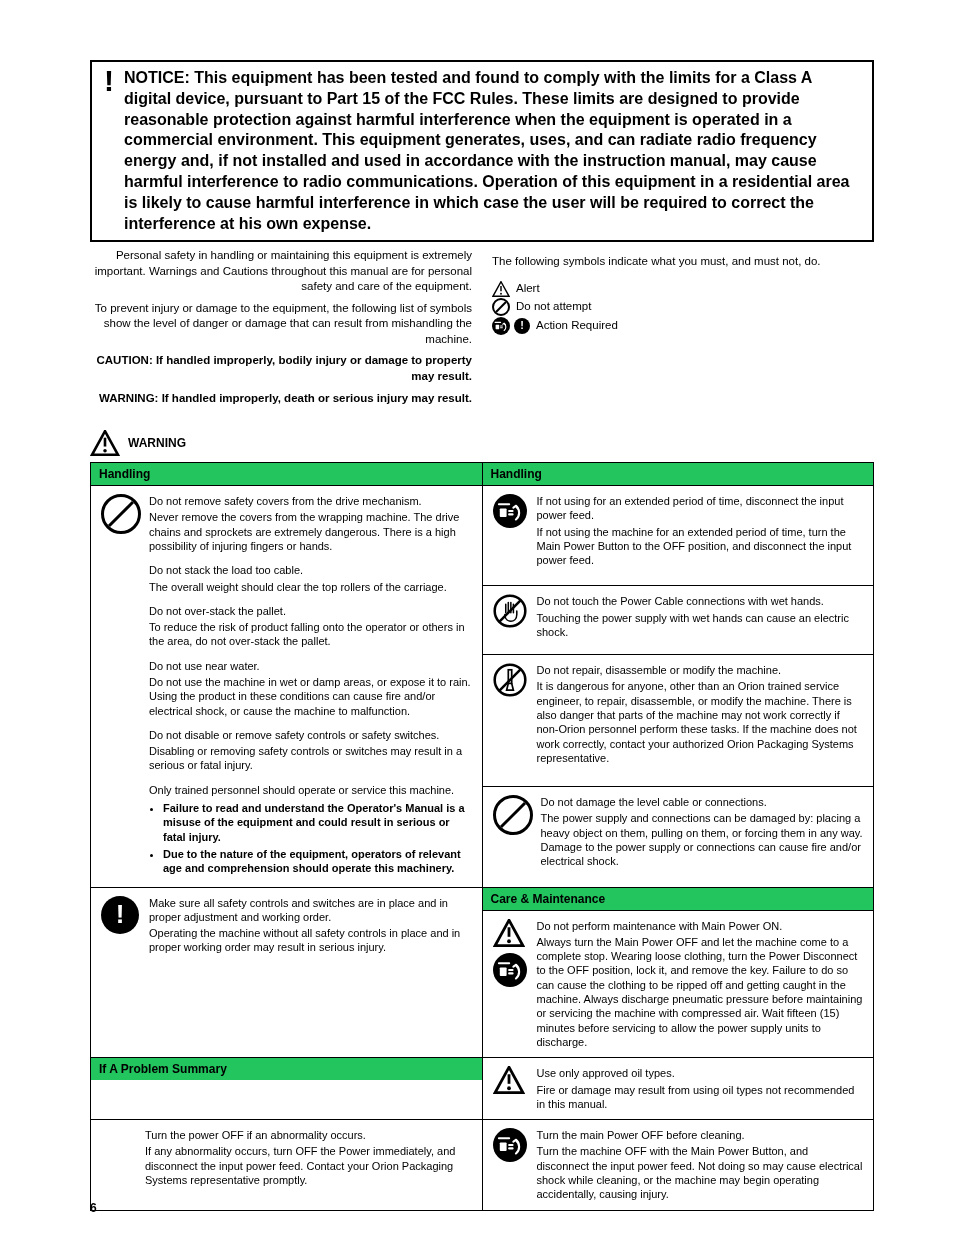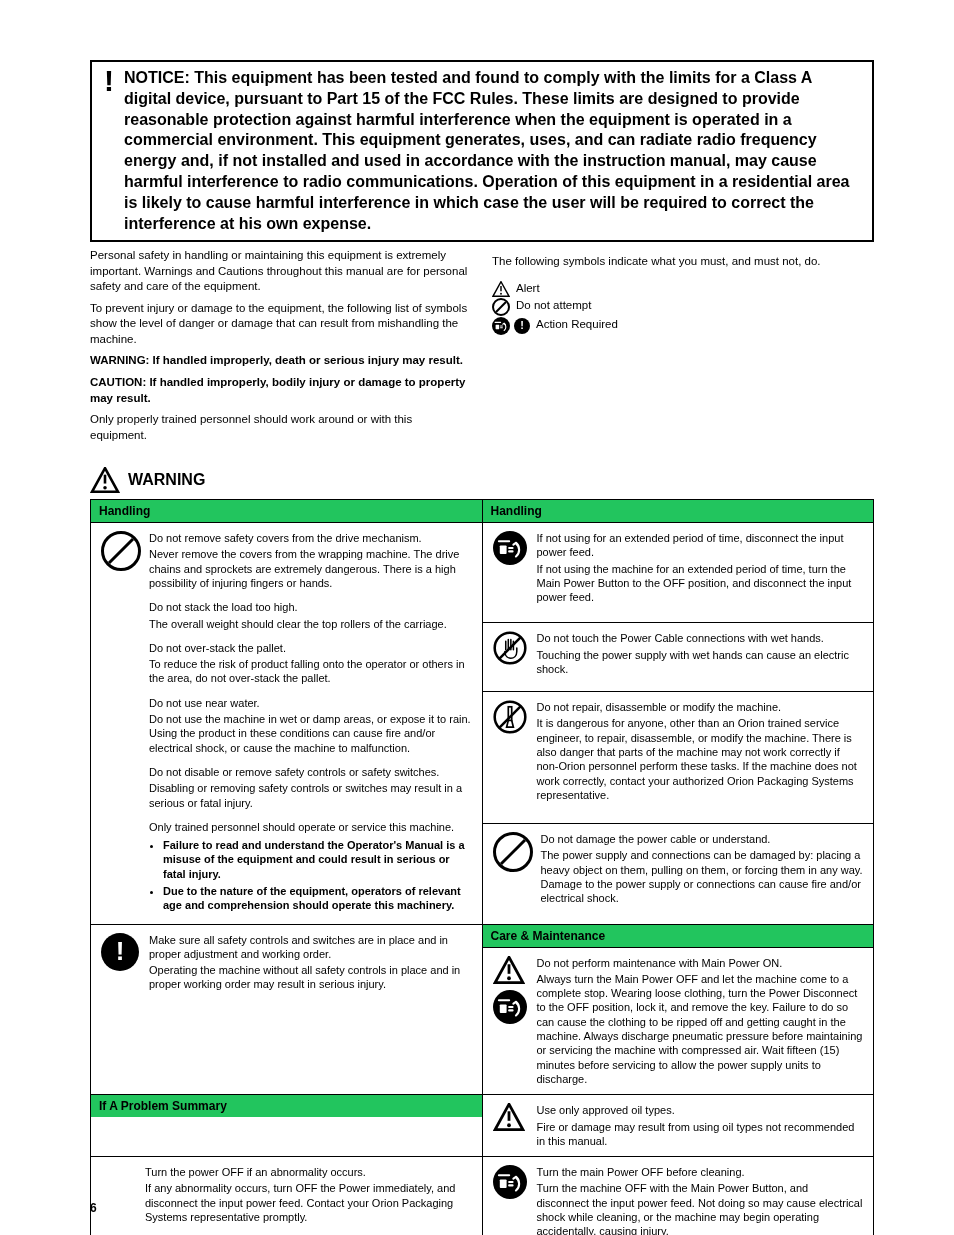--- a/index.html
+++ b/index.html
@@ -38,47 +38,47 @@
   }
   h1.title {
     margin: 30px 0 6px 0;
     font-size: 18px;
     font-weight: 700;
   }
   .intro {
     font-size: 11.5px;
     line-height: 1.35;
   }
-  .intro p { margin: 6px 0; }
+  .intro p { margin: 6px 0; text-align: right; }
   .two-col {
     display: flex;
     gap: 20px;
   }
   .col { flex: 1; }
   .icon-legend {
     font-size: 11.5px;
     line-height: 1.35;
   }
   .icon-legend .row {
     display: flex;
-    align-items: flex-start;
+    align-items: center;
     gap: 6px;
     margin: 1px 0;
   }
   .icon-legend .row .txt { flex: 1; }
   .icon-legend .icon-pair { display: flex; align-items: center; gap: 4px; }
   .warning-head {
     display: flex;
     align-items: center;
     gap: 8px;
     margin-top: 18px;
     margin-bottom: 6px;
   }
   .warning-head svg { width: 30px; height: 26px; }
-  .warning-head .lbl { font-size: 16px; font-weight: 700; }
+  .warning-head .lbl { font-size: 12px; font-weight: 700; }
   table.safety {
     width: 100%;
     border-collapse: collapse;
     border: 1.5px solid #000;
     table-layout: fixed;
   }
   table.safety td, table.safety th {
     border: 1.5px solid #000;
     padding: 0;
     vertical-align: top;
@@ -169,23 +169,22 @@
   <div class="notice-box">
     <div class="bang">!</div>
     <div class="notice-text">NOTICE: This equipment has been tested and found to comply with the limits for a Class A digital device, pursuant to Part 15 of the FCC Rules. These limits are designed to provide reasonable protection against harmful interference when the equipment is operated in a commercial environment. This equipment generates, uses, and can radiate radio frequency energy and, if not installed and used in accordance with the instruction manual, may cause harmful interference to radio communications. Operation of this equipment in a residential area is likely to cause harmful interference in which case the user will be required to correct the interference at his own expense.</div>
   </div>
 
 
   <div class="two-col">
     <div class="col intro">
       <p>Personal safety in handling or maintaining this equipment is extremely important. Warnings and Cautions throughout this manual are for personal safety and care of the equipment.</p>
       <p>To prevent injury or damage to the equipment, the following list of symbols show the level of danger or damage that can result from mishandling the machine.</p>
+      <p><strong>CAUTION: If handled improperly, bodily injury or damage to property may result.</strong></p>
       <p><strong>WARNING: If handled improperly, death or serious injury may result.</strong></p>
-      <p><strong>CAUTION: If handled improperly, bodily injury or damage to property may result.</strong></p>
-      <p>Only properly trained personnel should work around or with this equipment.</p>
     </div>
     <div class="col icon-legend">
       <p>The following symbols indicate what you must, and must not, do.</p>
       <div class="row">
         <svg width="18" height="16" viewBox="0 0 24 22">
           <polygon points="12,1 23,21 1,21" fill="none" stroke="#000" stroke-width="2"></polygon>
           <line x1="12" y1="7" x2="12" y2="14" stroke="#000" stroke-width="2"></line>
           <circle cx="12" cy="17.5" r="1.3" fill="#000"></circle>
         </svg>
         <span class="txt">Alert</span>
@@ -241,21 +240,21 @@
         <div class="cell">
           <div class="icon-slot">
             <span class="prohibit"></span>
           </div>
           <div class="body">
             <div>
               <div class="head">Do not remove safety covers from the drive mechanism.</div>
               <div>Never remove the covers from the wrapping machine. The drive chains and sprockets are extremely dangerous. There is a high possibility of injuring fingers or hands.</div>
             </div>
             <div style="margin-top:10px;">
-              <div class="head">Do not stack the load too high.</div>
+              <div class="head">Do not stack the load too cable.</div>
               <div>The overall weight should clear the top rollers of the carriage.</div>
             </div>
             <div style="margin-top:10px;">
               <div class="head">Do not over-stack the pallet.</div>
               <div>To reduce the risk of product falling onto the operator or others in the area, do not over-stack the pallet.</div>
             </div>
             <div style="margin-top:10px;">
               <div class="head">Do not use near water.</div>
               <div>Do not use the machine in wet or damp areas, or expose it to rain. Using the product in these conditions can cause fire and/or electrical shock, or cause the machine to malfunction.</div>
             </div>
@@ -333,21 +332,21 @@
       </td>
     </tr>
 
     <tr>
       <td>
         <div class="cell">
           <div class="icon-slot narrow">
             <span class="prohibit"></span>
           </div>
           <div class="body">
-            <div class="head">Do not damage the power cable or understand.</div>
+            <div class="head">Do not damage the level cable or connections.</div>
             <div>The power supply and connections can be damaged by: placing a heavy object on them, pulling on them, or forcing them in any way. Damage to the power supply or connections can cause fire and/or electrical shock.</div>
           </div>
         </div>
       </td>
     </tr>
 
     <tr>
       <td rowspan="2">
         <div class="cell">
           <div class="icon-slot">

